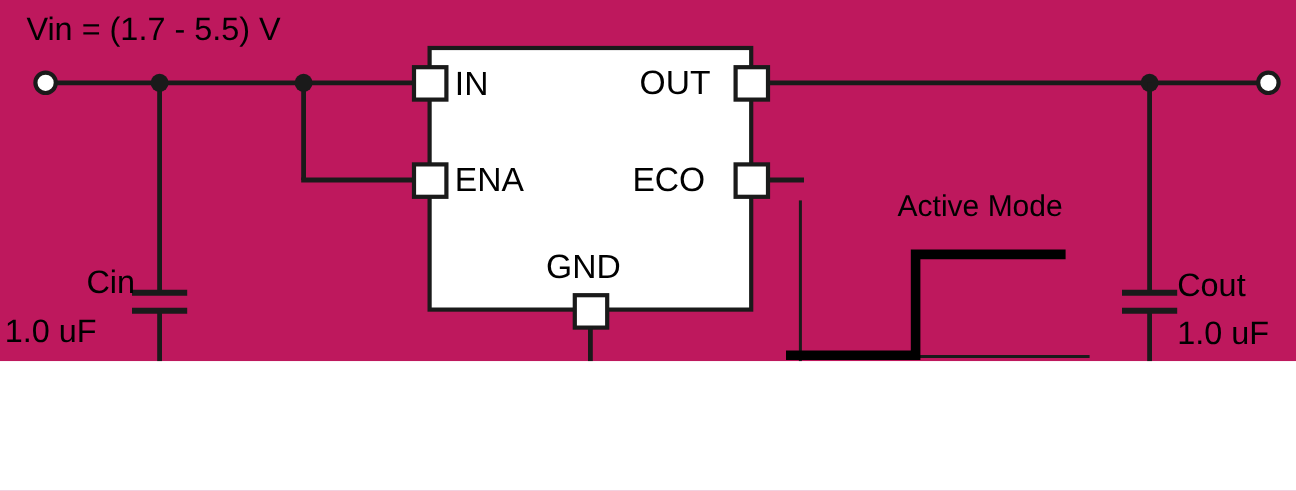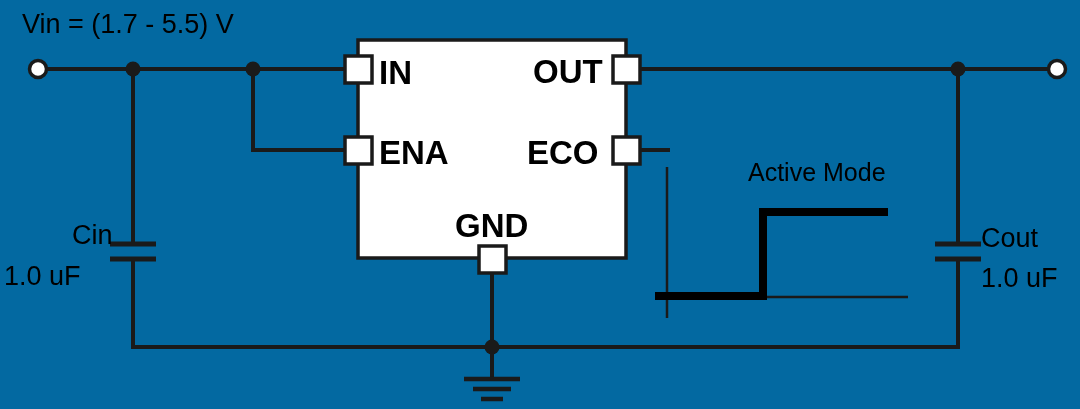--- a/index.html
+++ b/index.html
@@ -6,40 +6,40 @@
     margin: 0;
     padding: 0;
     background: #ffffff;
   }
   body {
     font-family: "Liberation Sans", sans-serif;
   }
   #canvas {
     position: relative;
     width: 1080px;
-    height: 409px;
-    background: #0369a1;
+    height: 301px;
+    background: #be185d;
     overflow: hidden;
   }
   #canvas svg {
     position: absolute;
     top: 0;
     left: 0;
     width: 1080px;
     height: 409px;
   }
   .lbl {
     position: absolute;
     color: #000000;
     font-family: "Liberation Sans", sans-serif;
     white-space: pre;
     line-height: 1;
   }
   .lbl-big   { font-size: 27px; }
-  .lbl-pin   { font-size: 33px; font-weight: bold; }
+  .lbl-pin   { font-size: 28px; }
   .lbl-cap   { font-size: 27px; }
   .lbl-wave  { font-size: 25px; }
 </style>
 </head>
 <body>
 
 <div id="canvas">
 
   <svg viewBox="0 0 1080 409">
 

